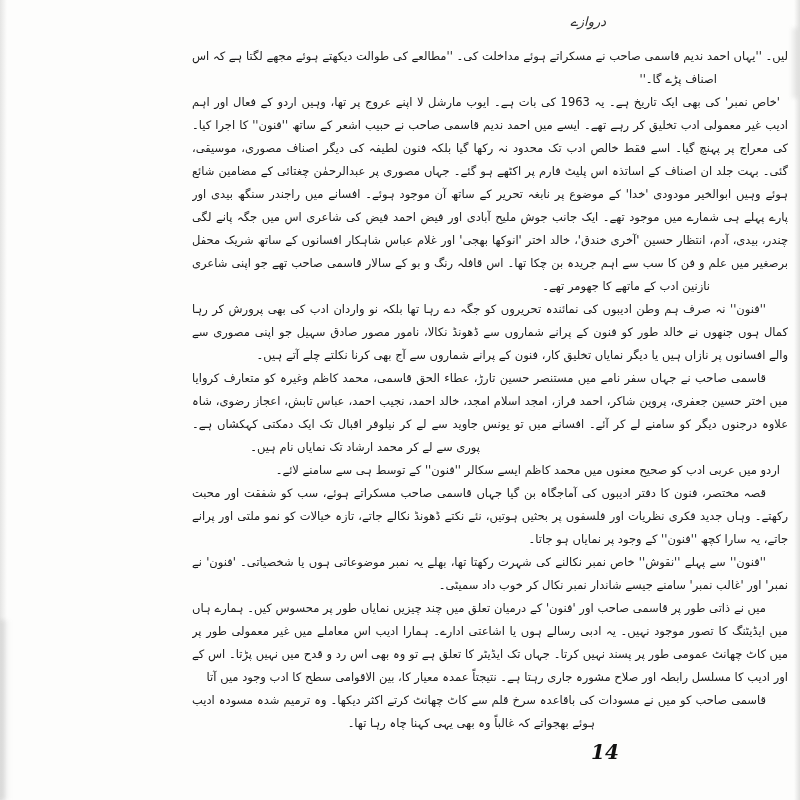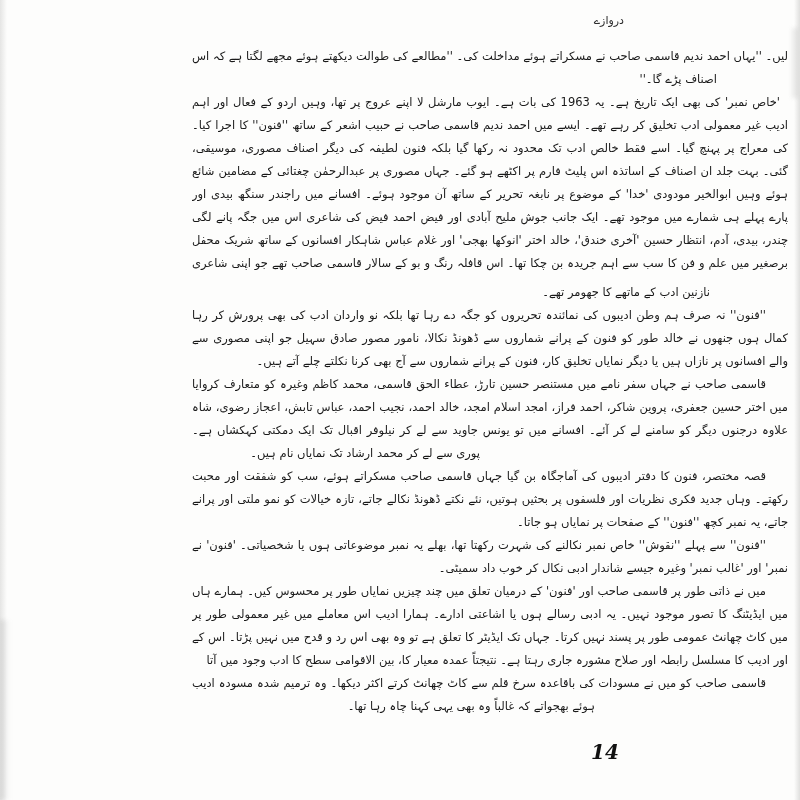--- a/index.html
+++ b/index.html
@@ -30,23 +30,24 @@
     filter:blur(2px);
   }
   .smudge-tr{
     position:absolute;right:2px;top:28px;width:6px;height:70px;
     background:rgba(130,130,128,0.15);
     filter:blur(2px);
   }
 
   .running-title{
     position:absolute;
-    top:14px;right:176px;
+    top:14px;right:194px;
     direction:rtl;
-    font-size:11px;
+    font-size:13px;
+    font-style:italic;
     color:#2b2b2b;
     letter-spacing:0.5px;
   }
 
   .body-text{
     position:absolute;
     left:192px;top:45px;width:596px;
     direction:rtl;
     color:#1a1a1a;
     font-size:11.5px;
@@ -54,21 +55,21 @@
   .tline{
     height:23px;
     line-height:23px;
     overflow:hidden;
   }
   .j{ text-align:justify; text-align-last:justify; }
   .e{ text-align:right; text-align-last:right; }
   .ind8  { padding-right:8px;  }
   .ind22 { padding-right:22px; }
   .off71 { padding-right:71px; }
-  .off78 { padding-right:78px;margin-top:6px; }
+  .off78 { padding-right:78px; }
   .off193{ padding-right:193px;text-align:right;}
   .off308{ padding-right:308px;text-align:center;}
 
   .page-number{
     position:absolute;
     left:591px;top:740px;
     font-family:"DejaVu Serif",serif;
     font-weight:bold;
     font-style:italic;
     font-size:20px;
@@ -99,25 +100,26 @@
     <div class="tline j">چندر، بیدی، آدم، انتظار حسین 'آخری خندق'، خالد اختر 'انوکھا بھجی' اور غلام عباس شاہکار افسانوں کے ساتھ شریک محفل ہوئے۔ ستر کی دہائی تک یہ</div>
     <div class="tline j">برصغیر میں علم و فن کا سب سے اہم جریدہ بن چکا تھا۔ اس قافلہ رنگ و بو کے سالار قاسمی صاحب تھے جو اپنی شاعری اور افسانوں کے ساتھ اس</div>
     <div class="tline e off78">نازنین ادب کے ماتھے کا جھومر تھے۔</div>
     <div class="tline j ind22">''فنون'' نہ صرف ہم وطن ادیبوں کی نمائندہ تحریروں کو جگہ دے رہا تھا بلکہ نو واردان ادب کی بھی پرورش کر رہا تھا۔ 'آج' کے اجمل</div>
     <div class="tline j">کمال ہوں جنھوں نے خالد طور کو فنون کے پرانے شماروں سے ڈھونڈ نکالا، نامور مصور صادق سہیل جو اپنی مصوری سے زیادہ فنون میں چھپنے</div>
     <div class="tline e">والے افسانوں پر نازاں ہیں یا دیگر نمایاں تخلیق کار، فنون کے پرانے شماروں سے آج بھی کرنا نکلتے چلے آتے ہیں۔</div>
     <div class="tline j ind22">قاسمی صاحب نے جہاں سفر نامے میں مستنصر حسین تارڑ، عطاء الحق قاسمی، محمد کاظم وغیرہ کو متعارف کروایا وہیں شاعری</div>
     <div class="tline j">میں اختر حسین جعفری، پروین شاکر، احمد فراز، امجد اسلام امجد، خالد احمد، نجیب احمد، عباس تابش، اعجاز رضوی، شاہ نواز زیدی اور ایوب خاور کے</div>
     <div class="tline j">علاوہ درجنوں دیگر کو سامنے لے کر آئے۔ افسانے میں تو یونس جاوید سے لے کر نیلوفر اقبال تک ایک دمکتی کہکشاں ہے۔ فلسفے میں علی عباس جلال</div>
     <div class="tline e off308">پوری سے لے کر محمد ارشاد تک نمایاں نام ہیں۔</div>
+    <div class="tline e ind8">اردو میں عربی ادب کو صحیح معنوں میں محمد کاظم ایسے سکالر ''فنون'' کے توسط ہی سے سامنے لائے۔</div>
     <div class="tline j ind22">قصہ مختصر، فنون کا دفتر ادیبوں کی آماجگاہ بن گیا جہاں قاسمی صاحب مسکراتے ہوئے، سب کو شفقت اور محبت میں شرابور</div>
     <div class="tline j">رکھتے۔ وہاں جدید فکری نظریات اور فلسفوں پر بحثیں ہوتیں، نئے نکتے ڈھونڈ نکالے جاتے، تازہ خیالات کو نمو ملتی اور پرانے خیالات رد کیے</div>
-    <div class="tline e">جاتے، یہ نمبر کچھ ''فنون'' کے صفحات پر نمایاں ہو جاتا۔</div>
+    <div class="tline e">جاتے، یہ سارا کچھ ''فنون'' کے وجود پر نمایاں ہو جاتا۔</div>
     <div class="tline j ind22">''فنون'' سے پہلے ''نقوش'' خاص نمبر نکالنے کی شہرت رکھتا تھا، بھلے یہ نمبر موضوعاتی ہوں یا شخصیاتی۔ 'فنون' نے 'غزل نمبر'، 'اقبال</div>
-    <div class="tline e">نمبر' اور 'غالب نمبر' وغیرہ جیسے شاندار ادبی نکال کر خوب داد سمیٹی۔</div>
+    <div class="tline e">نمبر' اور 'غالب نمبر' سامنے جیسے شاندار نمبر نکال کر خوب داد سمیٹی۔</div>
     <div class="tline j ind22">میں نے ذاتی طور پر قاسمی صاحب اور 'فنون' کے درمیان تعلق میں چند چیزیں نمایاں طور پر محسوس کیں۔ ہمارے ہاں حقیقی معنوں</div>
     <div class="tline j">میں ایڈیٹنگ کا تصور موجود نہیں۔ یہ ادبی رسالے ہوں یا اشاعتی ادارے۔ ہمارا ادیب اس معاملے میں غیر معمولی طور پر حساس ہے، وہ اپنی تحریر</div>
     <div class="tline j">میں کاٹ چھانٹ عمومی طور پر پسند نہیں کرتا۔ جہاں تک ایڈیٹر کا تعلق ہے تو وہ بھی اس رد و قدح میں نہیں پڑتا۔ اس کے برعکس ترقی یافتہ دنیا میں ایڈیٹر</div>
     <div class="tline e">اور ادیب کا مسلسل رابطہ اور صلاح مشورہ جاری رہتا ہے۔ نتیجتاً عمدہ معیار کا، بین الاقوامی سطح کا ادب وجود میں آتا ہے۔</div>
     <div class="tline j ind22">قاسمی صاحب کو میں نے مسودات کی باقاعدہ سرخ قلم سے کاٹ چھانٹ کرتے اکثر دیکھا۔ وہ ترمیم شدہ مسودہ ادیب کو یہ کہتے</div>
     <div class="tline e off193">ہوئے بھجواتے کہ غالباً وہ بھی یہی کہنا چاہ رہا تھا۔</div>
   </div>
 
   <div class="page-number">14</div>
 

